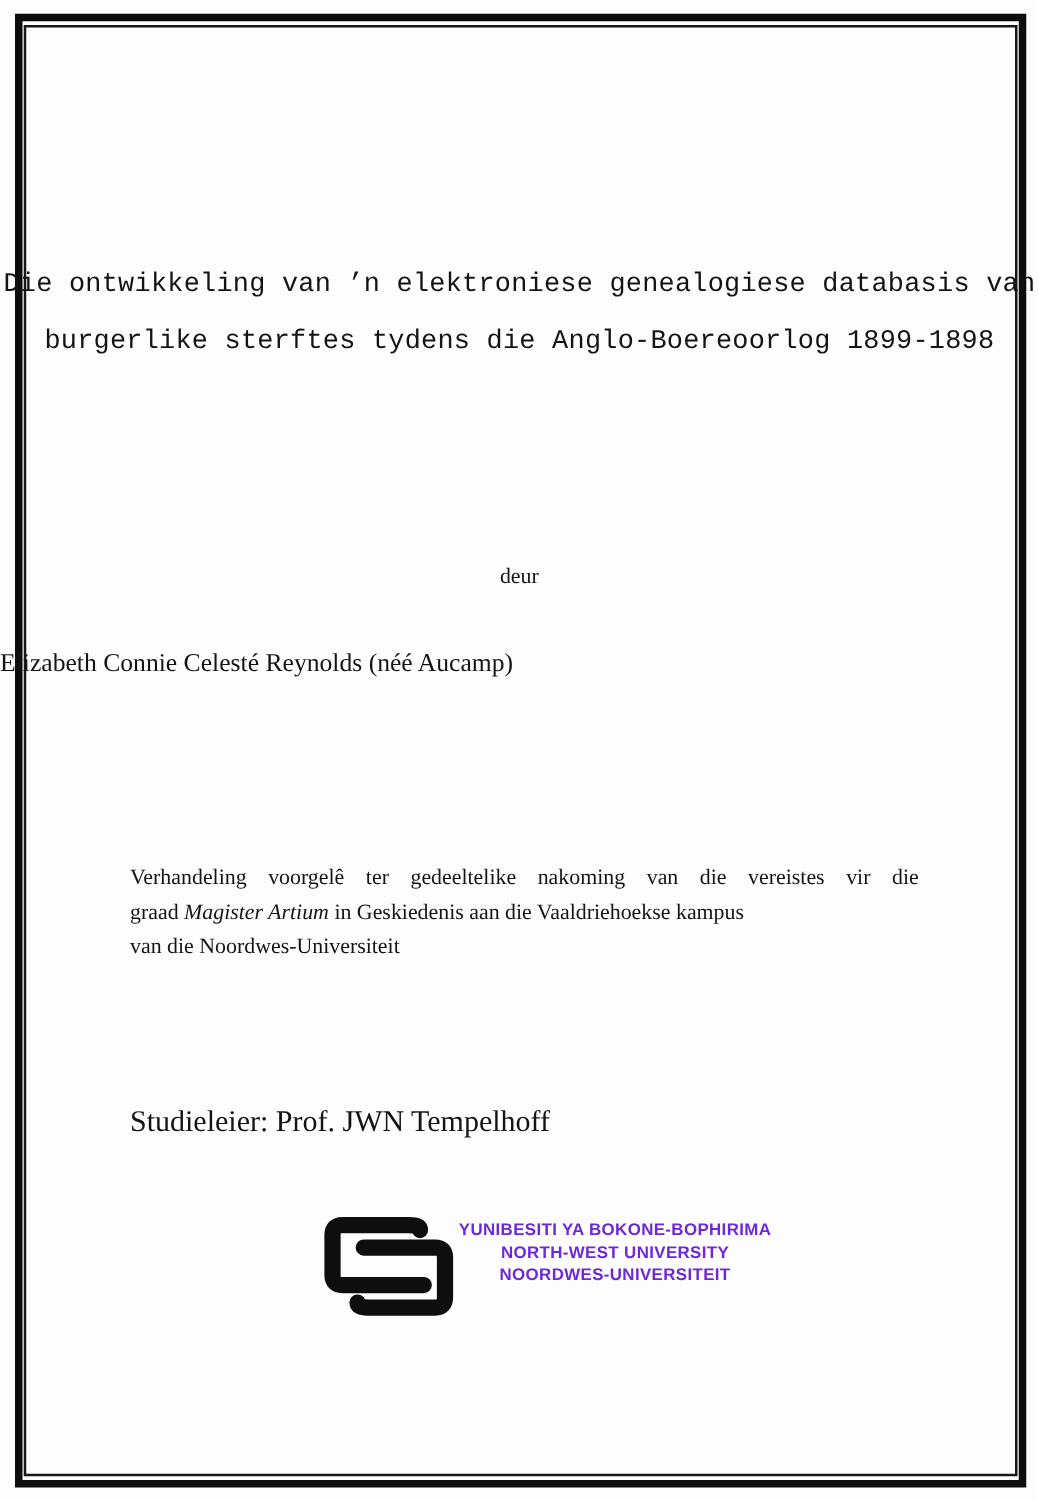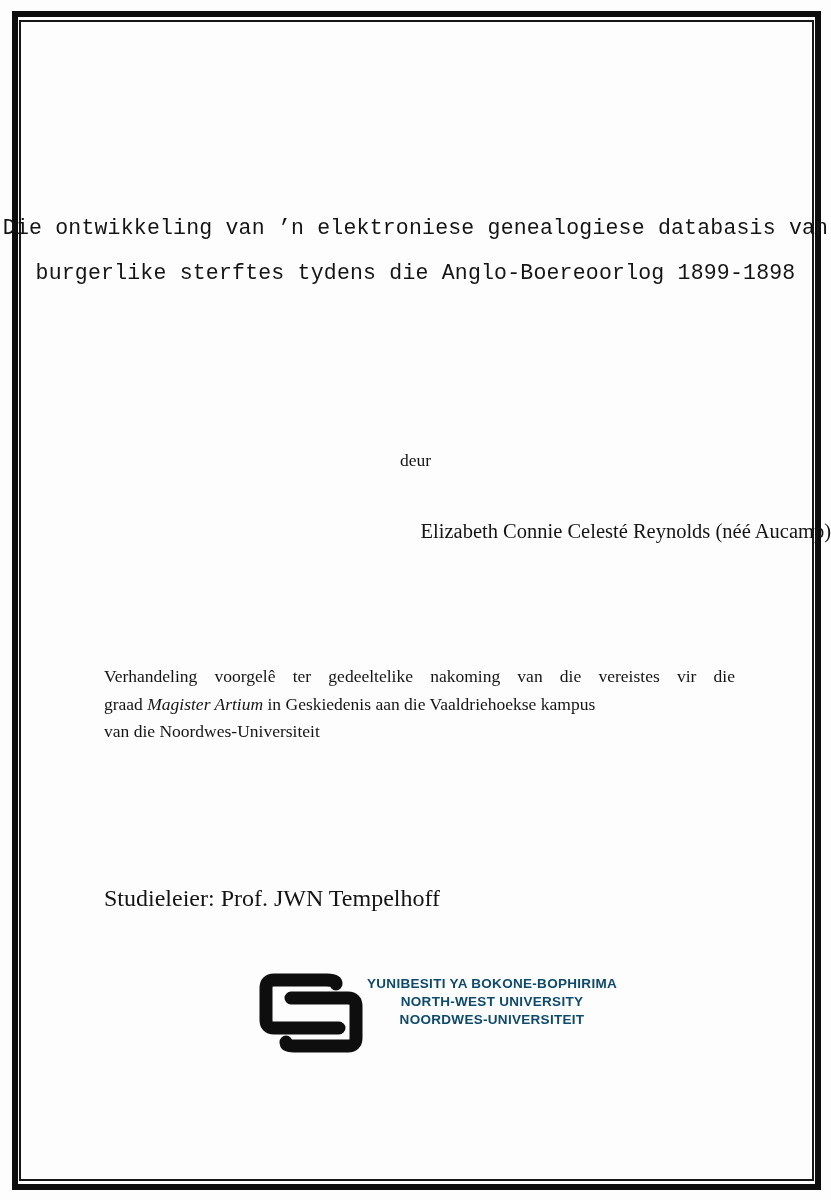--- a/index.html
+++ b/index.html
@@ -39,34 +39,34 @@
   }
   .byline {
     position: absolute;
     top: 450px; left: 0; right: 0;
     text-align: center;
     font-size: 17.5px;
   }
   .author {
     position: absolute;
     top: 520px; left: 0; right: 0;
-    text-align: right;
+    text-align: left;
     font-size: 20.5px;
-    padding-left: 36px;
   }
   .declaration {
     position: absolute;
     top: 663px; left: 104px;
     width: 631px;
     font-size: 17.5px;
     line-height: 27.5px;
   }
   .declaration .justify-line {
     text-align: justify;
     text-align-last: justify;
+    margin-top: 25px;
   }
   .declaration .italic {
     font-style: italic;
   }
   .supervisor-block {
     position: absolute;
     top: 884px; left: 104px;
     font-size: 24px;
     line-height: 28px;
   }
@@ -83,21 +83,21 @@
   }
   .logo-text {
     margin-left: 3px;
     padding-top: 4px;
     text-align: center;
     font-family: "Liberation Sans", sans-serif;
     font-weight: 700;
     font-size: 13.5px;
     line-height: 18px;
     letter-spacing: 0.3px;
-    color: #0c4a6e;
+    color: #6d28d9;
     white-space: nowrap;
   }
 </style>
 </head>
 <body>
 
 <div class="page">
 
   <div class="frame-outer"></div>
   <div class="frame-inner"></div>

